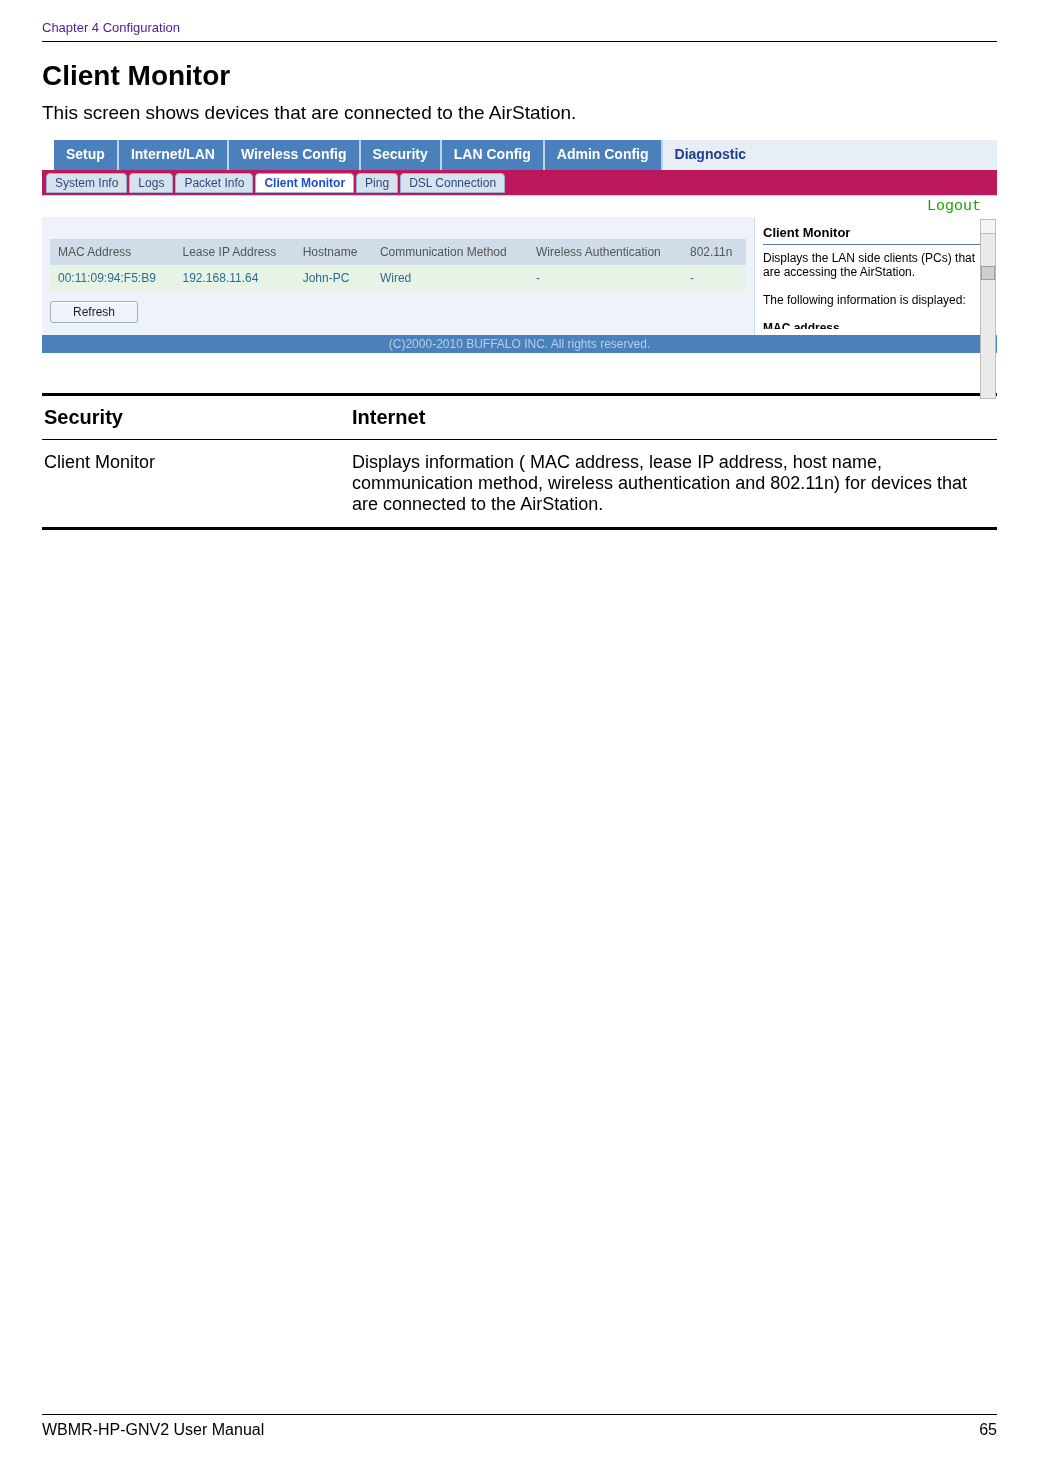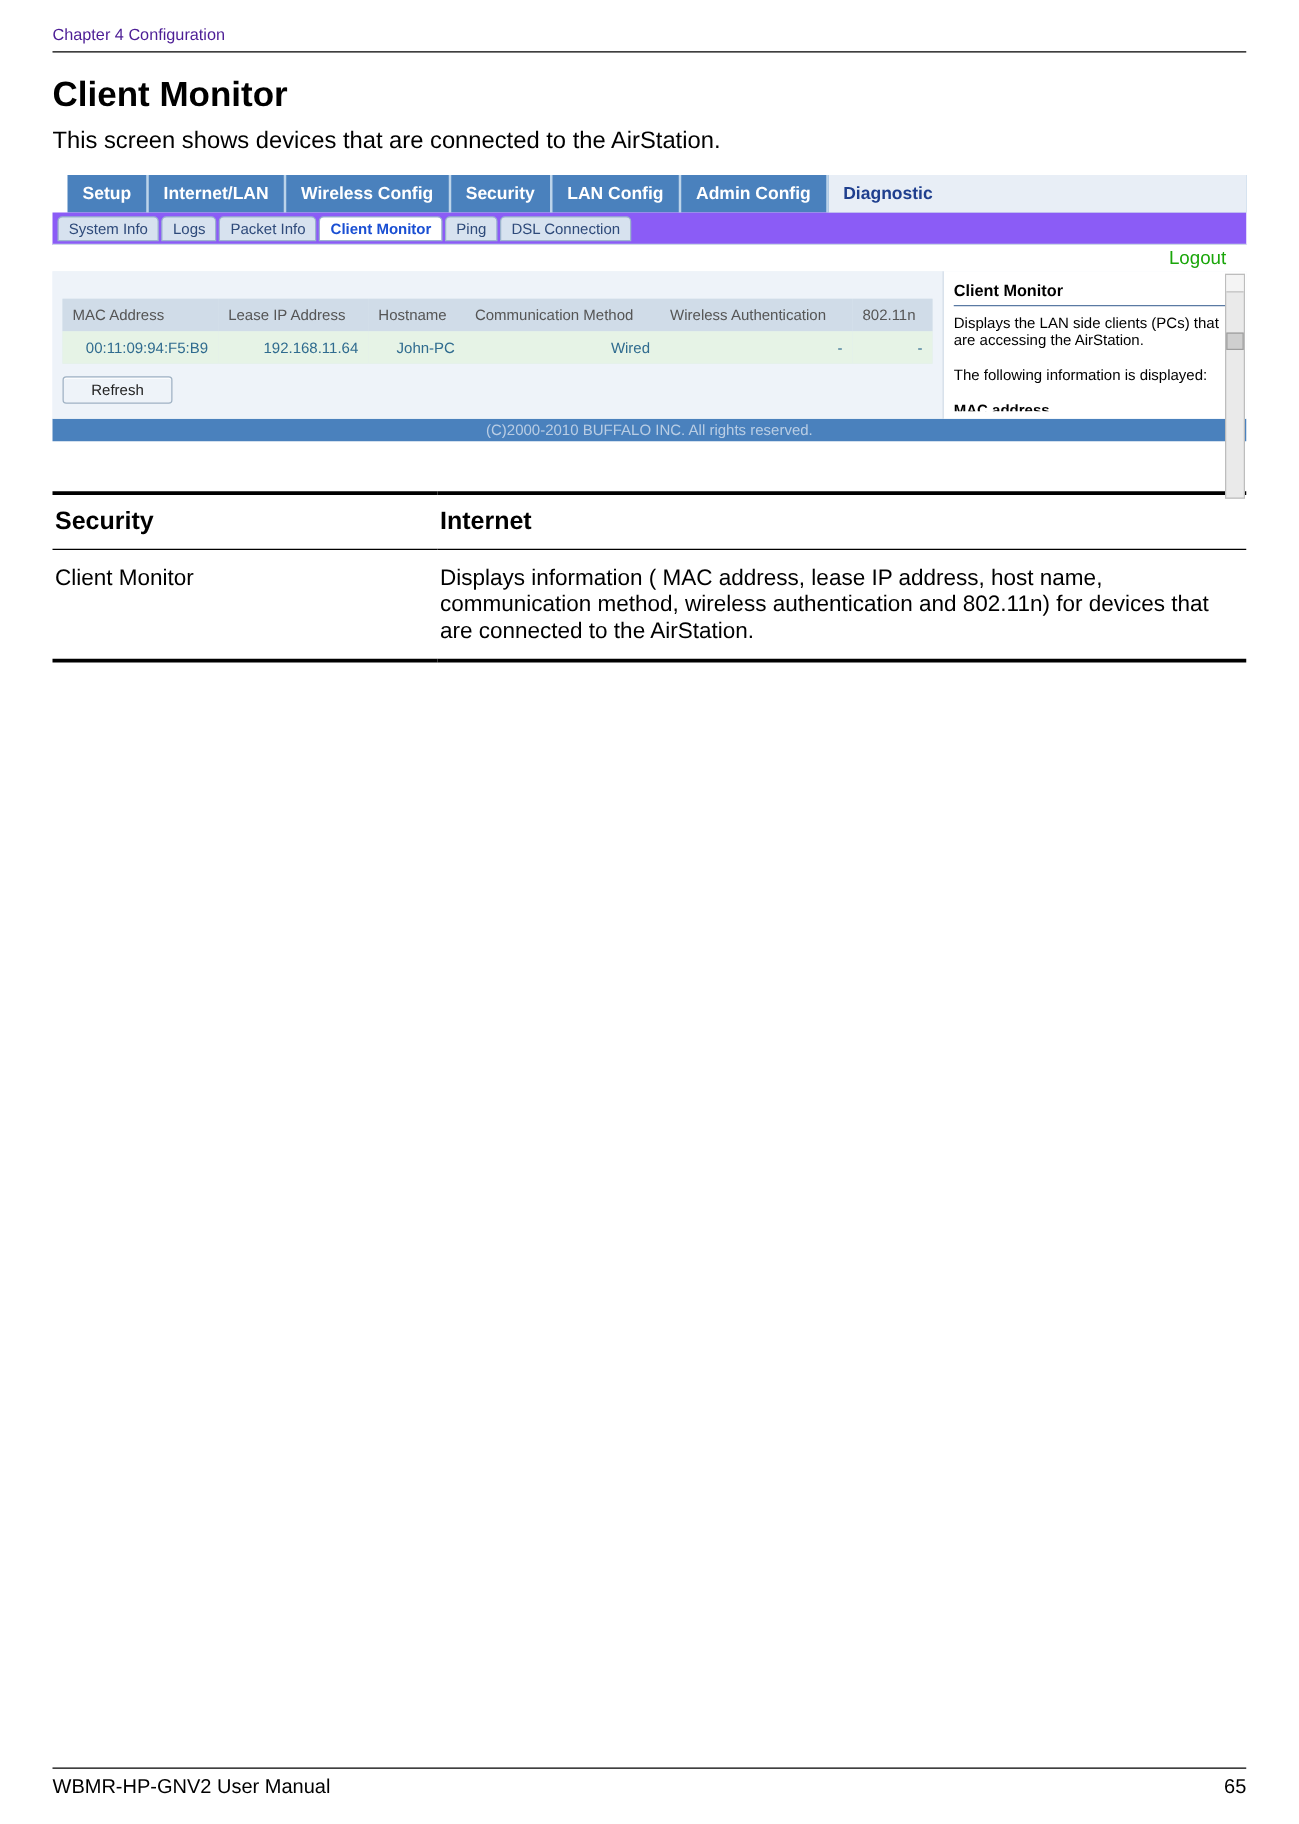--- a/index.html
+++ b/index.html
@@ -59,21 +59,21 @@
   white-space: nowrap;
 }
 .tab.diag {
   background: #e8eef6;
   color: #1f3f8e;
   font-weight: bold;
   flex: 1 0 auto;
   border-right: none;
 }
 .subtabs-row {
-  background: #8b5cf6;
+  background: #be185d;
   padding: 3px 4px 2px 4px;
   display: flex;
   gap: 2px;
   border-bottom: 1px solid #cdd9e6;
 }
 .subtab {
   background: #d7e2ef;
   border: 1px solid #9bb4cd;
   border-radius: 4px 4px 0 0;
   padding: 2px 8px;
@@ -93,20 +93,21 @@
 .ui-main {
   flex: 1 1 auto;
   padding: 6px 8px 6px 8px;
   background: #eef3f9;
 }
 .logout-row {
   text-align: right;
   color: #1aa60a;
   font-size: 15px;
   padding: 2px 16px 2px 0;
+  font-family: Liberation Mono, monospace;
 }
 .client-table {
   border-collapse: collapse;
   width: 100%;
   background: #dfe9f2;
   margin-top: 16px;
 }
 .client-table th, .client-table td {
   text-align: left;
   padding: 6px 8px;
@@ -115,21 +116,20 @@
   border: 0;
 }
 .client-table th {
   background: #d0dce8;
   color: #555;
   font-weight: normal;
 }
 .client-table td {
   background: #e6f3e6;
   color: #2f6b8f;
-  text-align: right;
 }
 .refresh-btn {
   margin: 10px 0 6px 0;
   padding: 3px 22px;
   font-size: 12px;
   background: #eef3f9;
   border: 1px solid #9fb1c3;
   border-radius: 3px;
   box-shadow: inset 0 1px 0 #fff;
   color: #222;

